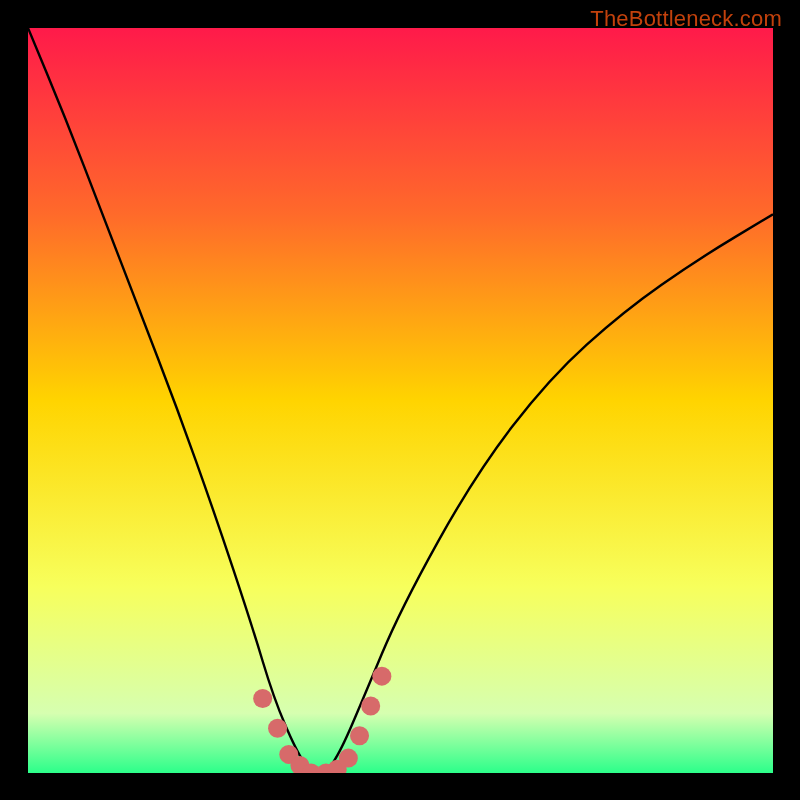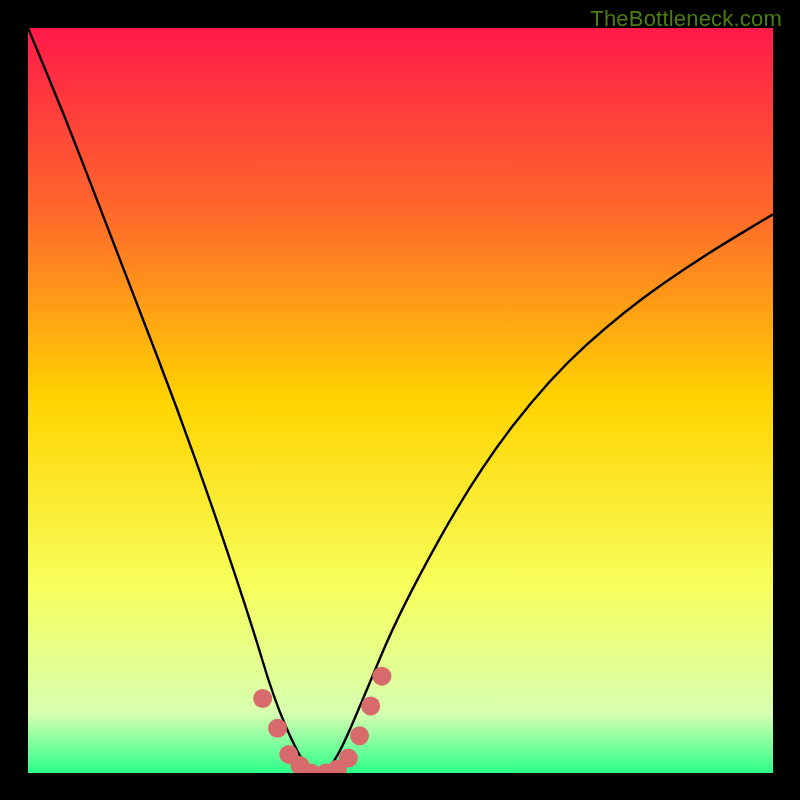--- a/index.html
+++ b/index.html
@@ -8,21 +8,21 @@
     width: 800px;
     height: 800px;
     background: #000;
     position: relative;
     font-family: Arial, sans-serif;
   }
   .watermark {
     position: absolute;
     top: 6px;
     right: 18px;
-    color: #4d7c0f;
+    color: #c2410c;
     font-size: 22px;
     font-weight: 500;
     letter-spacing: 0.2px;
     z-index: 10;
   }
   .plot {
     position: absolute;
     top: 28px;
     left: 28px;
     width: 745px;

